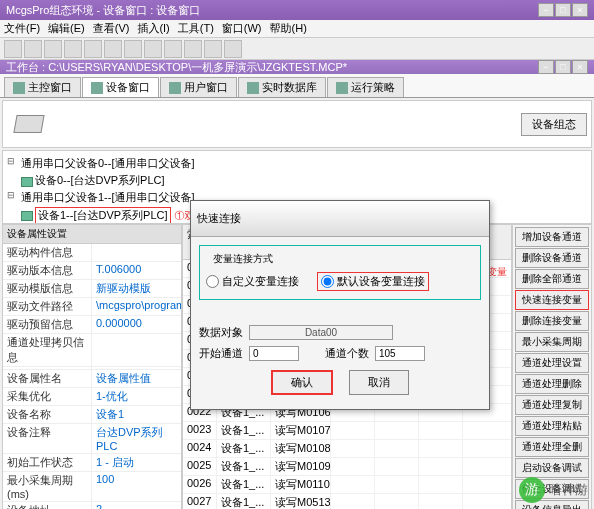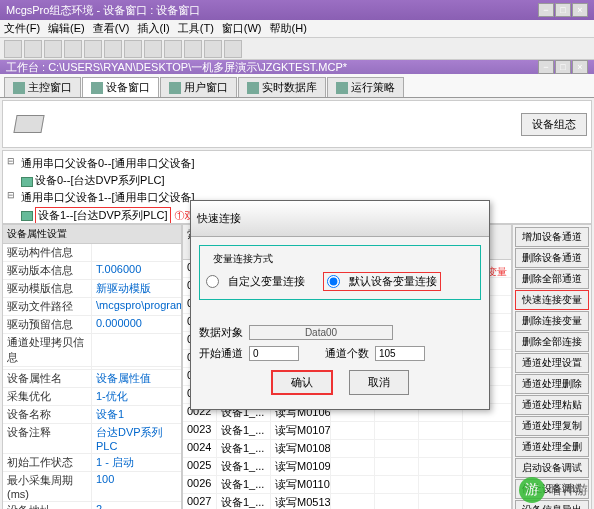--- a/index.html
+++ b/index.html
@@ -40,21 +40,21 @@
 .c0{width:34px}.c1{width:54px}.c2{width:60px}.c3{width:44px}.c4{width:44px}.c5{width:44px}
 .sidebtns{width:80px;background:#f4f4f4;border:1px solid #ccc;padding:2px;display:flex;flex-direction:column;gap:1px}
 .sidebtns button{padding:2px 2px;background:#eee;border:1px solid #aaa;font-size:10px;cursor:pointer}
 .sidebtns button.hl{border:1px solid #e33}
 .dialog{position:absolute;left:190px;top:200px;width:300px;background:#f4f4f4;border:1px solid #666;box-shadow:2px 2px 6px rgba(0,0,0,.3);z-index:10}
 .dialog .dtitle{background:linear-gradient(#fff,#ddd);padding:10px 6px;border-bottom:1px solid #aaa;font-size:11px}
 .dialog .dbody{padding:8px}
 .fieldset{border:1px solid #14b8a6;padding:6px;margin-bottom:22px}
 .fieldset .legend{font-size:10px;margin:-12px 0 4px 4px;background:#f4f4f4;padding:0 3px;display:inline-block}
 .radio-row{display:flex;gap:18px;padding:2px 0}
-.radio-row label{display:flex;align-items:center;gap:9px;font-size:10px}
+.radio-row label{display:flex;align-items:center;gap:3px;font-size:10px}
 .radio-row .hl{border:1px solid #e33;padding:1px 3px}
 .form-row{display:flex;align-items:center;gap:6px;padding:3px 0;font-size:10px}
 .form-row input,.form-row select{padding:1px 3px;border:1px solid #999;font-size:10px}
 .dlgbtns{display:flex;justify-content:center;gap:16px;padding:6px 0}
 .dlgbtns button{padding:3px 18px;background:#eee;border:1px solid #888;cursor:pointer}
 .dlgbtns button.hl{border:2px solid #e33}
 .watermark{position:absolute;right:6px;bottom:6px;display:flex;align-items:center;gap:4px;opacity:.85;z-index:20}
 .watermark .circ{width:26px;height:26px;border-radius:50%;background:#3b3;display:flex;align-items:center;justify-content:center;color:#fff;font-size:14px}
 .watermark .txt{font-size:13px;color:#555}
 .anno2{position:absolute;color:#e33;font-size:10px;z-index:5}
@@ -326,25 +326,25 @@
         </div>
       </div>
     <div class="anno2" style="right:4px;top:40px">②选择快速连接变量</div>
   </div>
   <div class="sidebtns" id="sidebtns">
       <button>增加设备通道</button>
       <button>删除设备通道</button>
       <button>删除全部通道</button>
       <button class="hl">快速连接变量</button>
       <button>删除连接变量</button>
-      <button>删除全部连接</button>
+      <button>最小采集周期</button>
       <button>通道处理设置</button>
       <button>通道处理删除</button>
+      <button>通道处理复制</button>
       <button>通道处理粘贴</button>
-      <button>通道处理复制</button>
       <button>通道处理全删</button>
       <button>启动设备调试</button>
       <button>停止设备调试</button>
       <button>设备信息导出</button>
     </div>
 </div>
 
 <div class="dialog">
   <div class="dtitle">快速连接</div>
   <div class="dbody">

